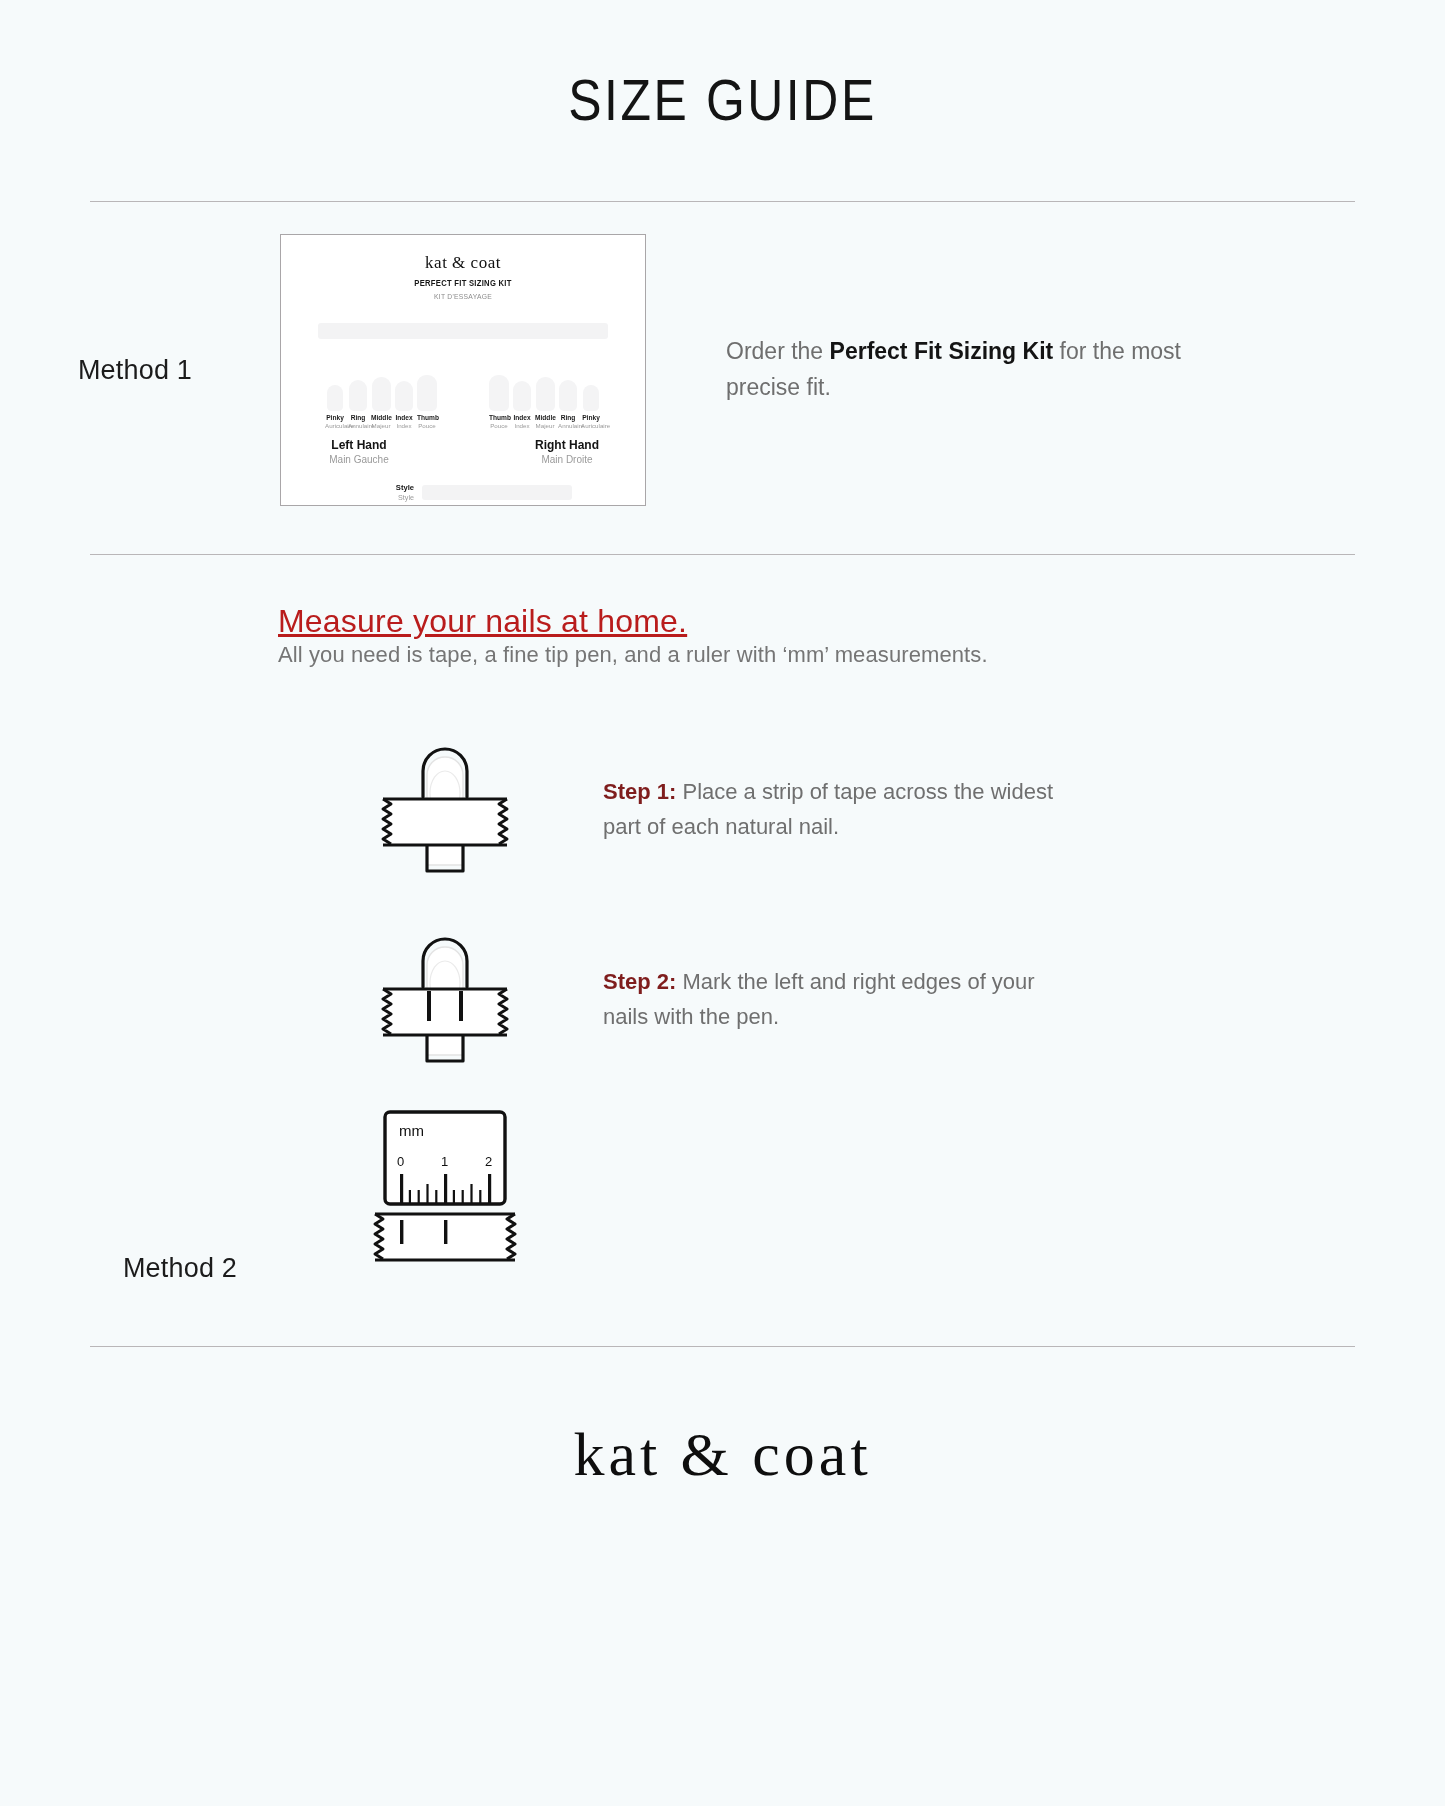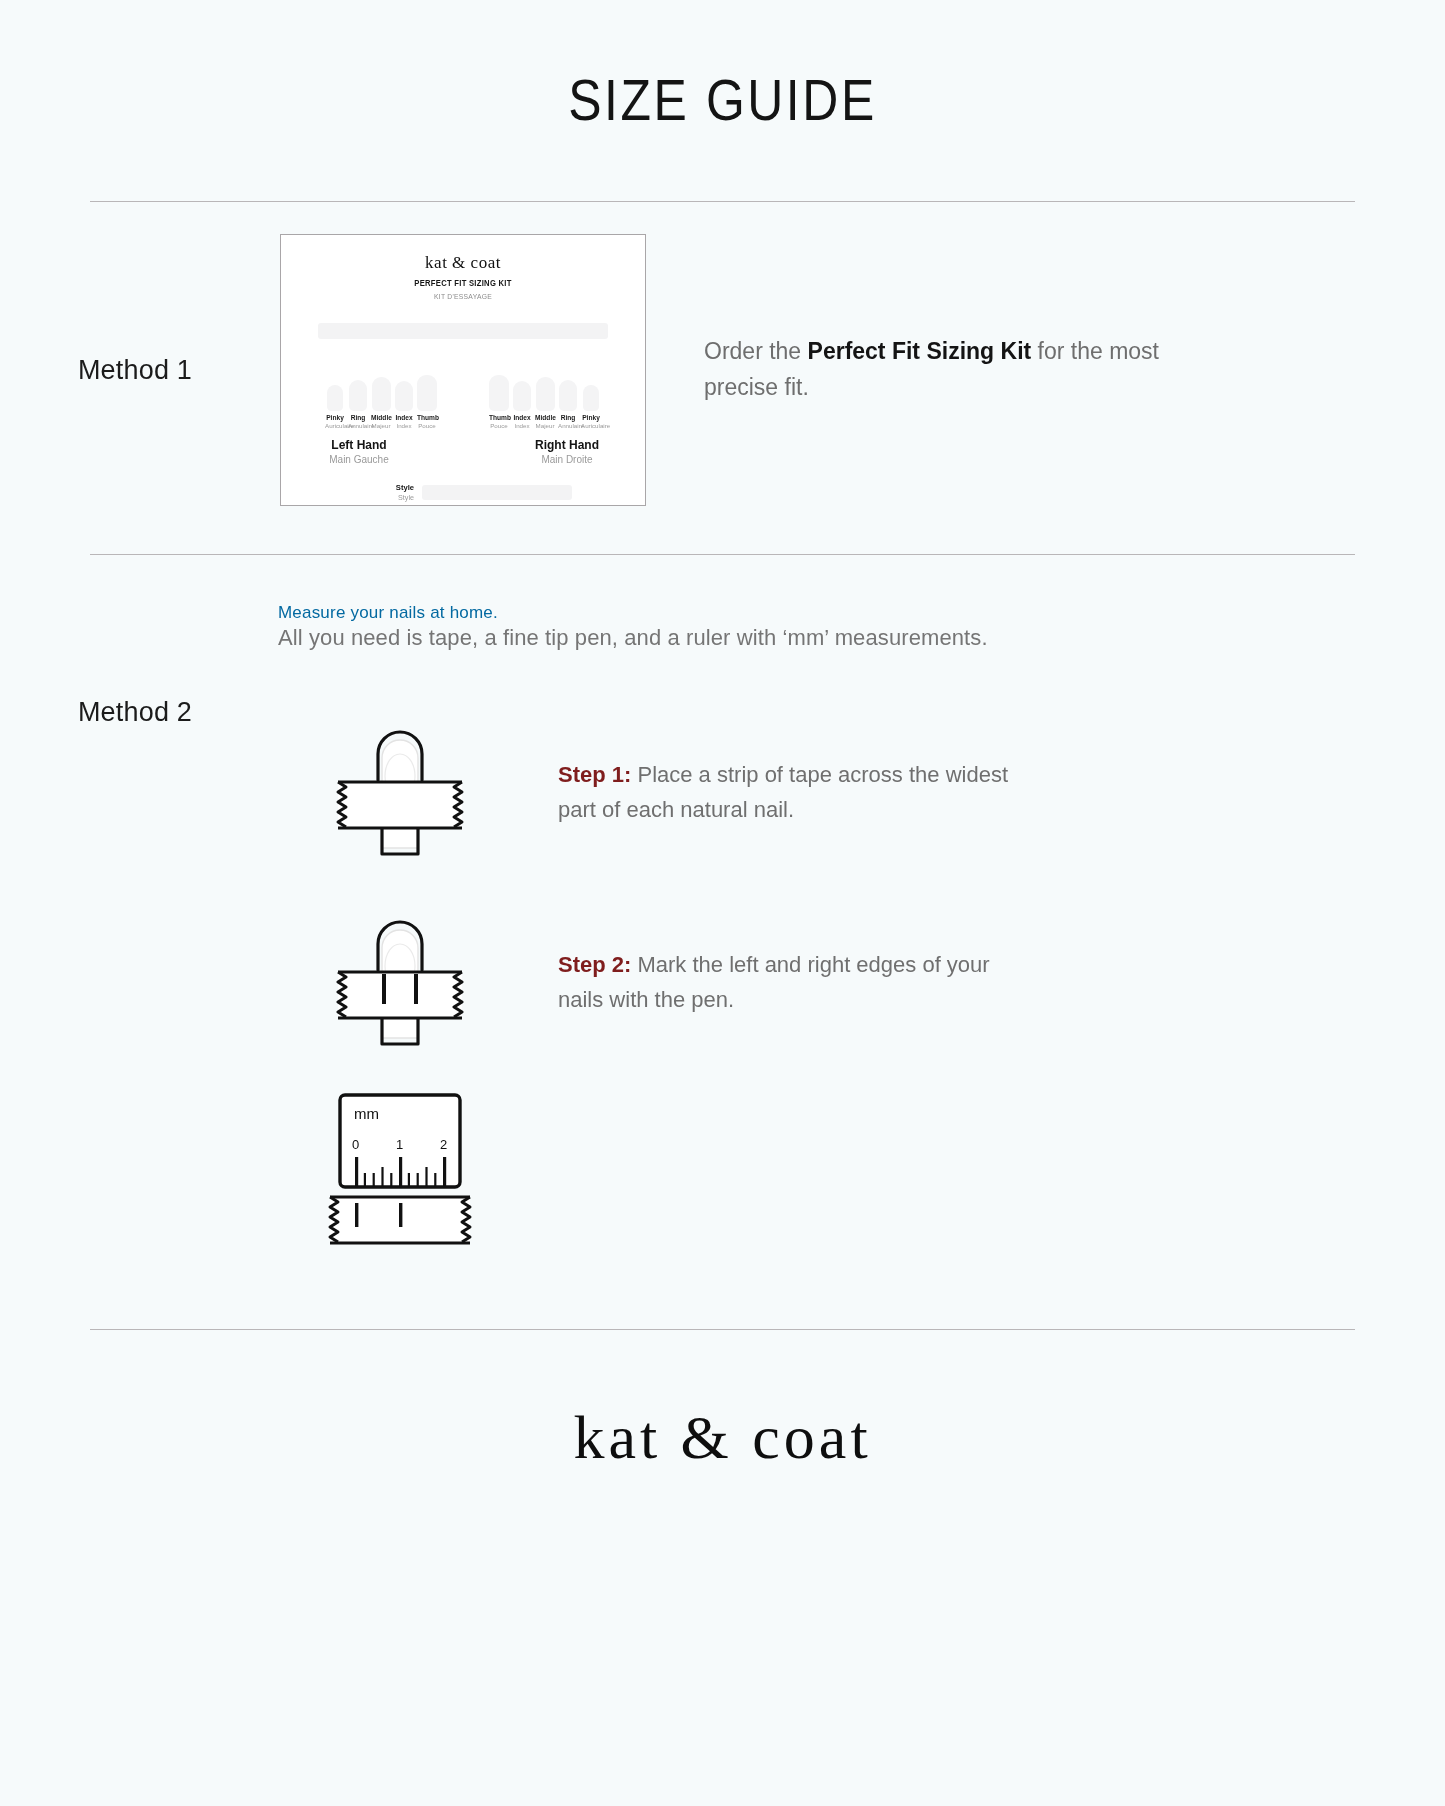--- a/index.html
+++ b/index.html
@@ -143,50 +143,51 @@
   .style-fr { font-size: 7.2px; color: #9a9a9a; margin-top: 1px; }
   .style-field {
     margin-left: 8px;
     width: 150px; height: 15px;
     background: #f3f3f4;
     border-radius: 3px;
   }
 
   
   .m1-text {
-    margin-left: 58px;
+    margin-left: 80px;
     max-width: 470px;
     font-size: 23px;
     line-height: 1.55;
     color: #6e6e6e;
     font-weight: 300;
   }
   .m1-text b { color: #141414; font-weight: 700; }
 
   
   .m2-head { padding-left: 278px; padding-top: 48px; }
   .m2-h1 {
-    font-size: 17px;
+    font-size: 32px;
     font-weight: 400;
-    color: #0369a1;
+    color: #b91c1c;
     letter-spacing: 0.2px;
+    text-decoration: underline;
   }
   .m2-h2 {
     font-size: 22px;
     font-weight: 300;
     color: #757575;
     margin-top: 2px;
     letter-spacing: 0.1px;
   }
 
   
   .steps-block { display: flex; margin-top: 46px; }
   .steps-label-col {
     width: 270px; flex: 0 0 270px;
-    display: flex; align-items: flex-start; justify-content: center;
+    display: flex; align-items: flex-end; justify-content: center; margin-left: 45px;
   }
   .steps-col { flex: 1; }
   .step-row {
     display: flex;
     align-items: center;
     min-height: 190px;
   }
   .step-art {
     width: 260px; flex: 0 0 260px;
     display: flex; justify-content: center; align-items: center;

